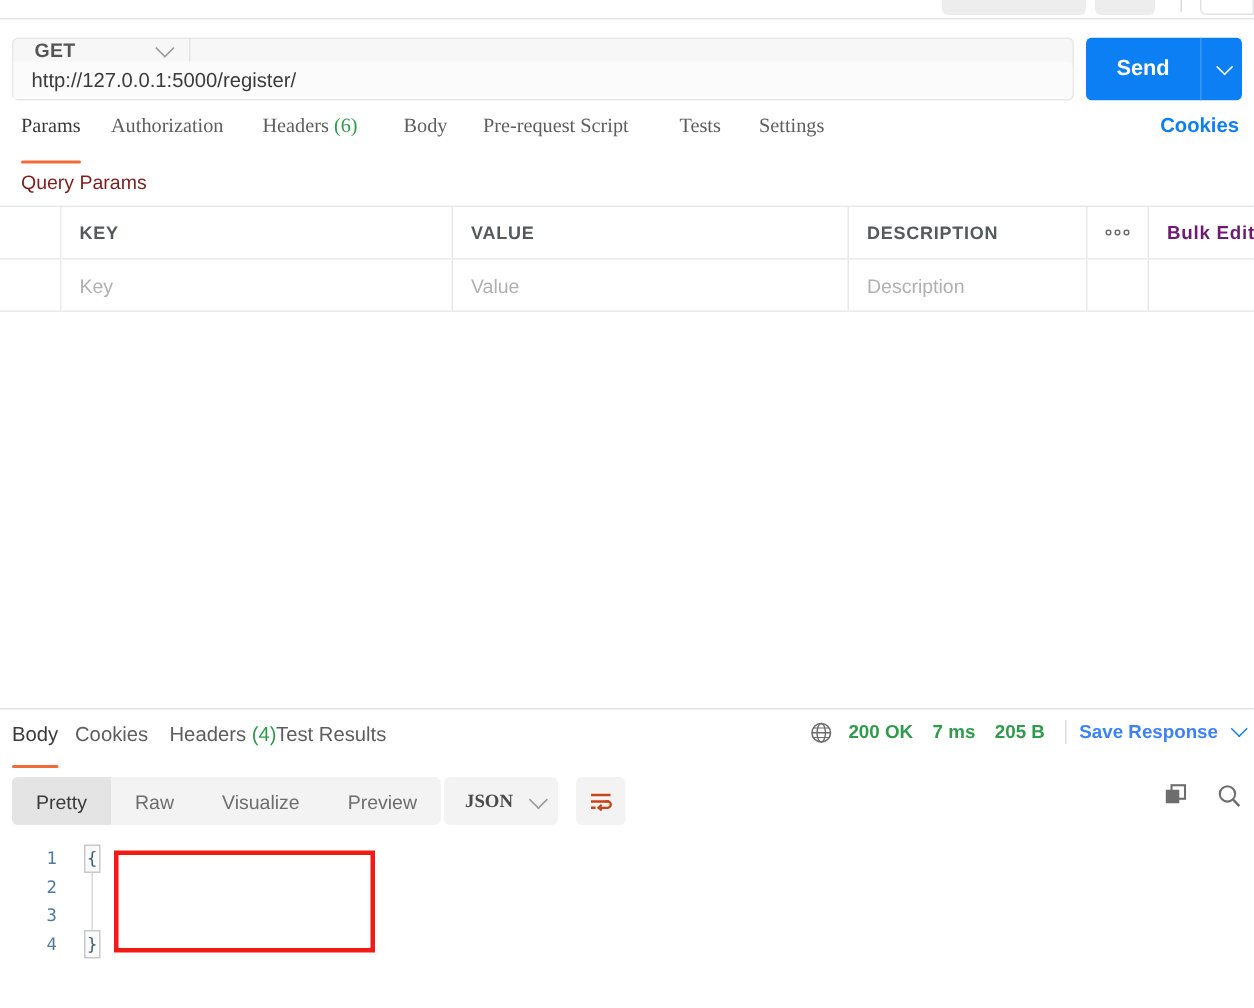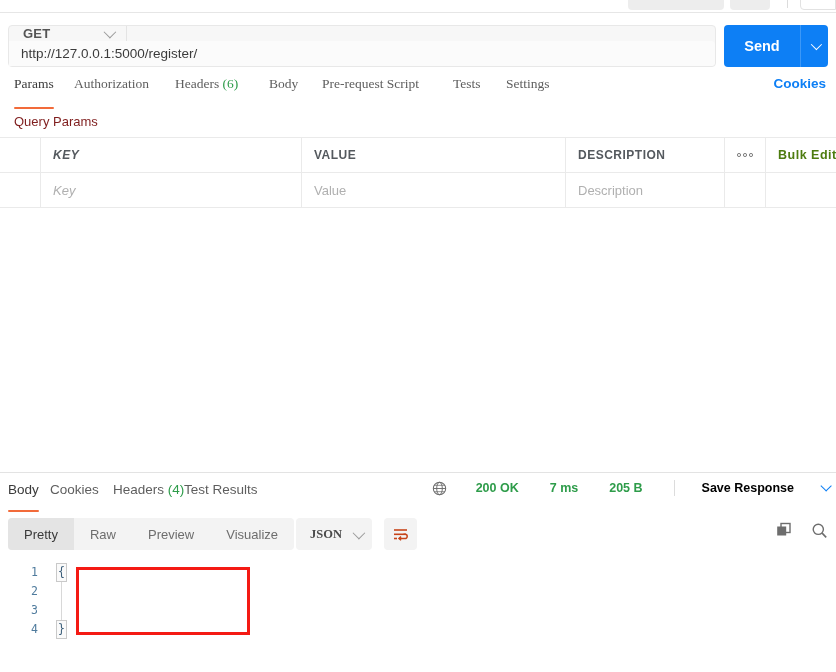--- a/index.html
+++ b/index.html
@@ -110,33 +110,33 @@
     position: absolute; left: 0; top: 137px; width: 836px;
     border-top: 1px solid #eaeaea;
   }
   .prow { display: flex; width: 836px; height: 35px; border-bottom: 1px solid #eaeaea; }
   .pcell {
     display: flex; align-items: center; padding: 0 12px;
     border-right: 1px solid #eaeaea; font-size: 12.5px;
     overflow: hidden; white-space: nowrap;
   }
   .pc-chk  { width: 41px; padding: 0; }
-  .pc-key  { width: 261px; font-style: italic; }
+  .pc-key  { width: 261px; }
   .pc-val  { width: 264px; }
   .pc-desc { flex: 1; }
   .pc-dots { width: 41px; justify-content: center; }
   .pc-bulk { width: 70px; border-right: none; justify-content: flex-start; }
   .hdr .pcell { color: #54595e; font-weight: bold; font-size: 12px; letter-spacing: .5px; }
   .body .pcell { color: #b0b0b0; font-weight: normal; font-size: 13px; }
   .dots { display: flex; gap: 2.5px; align-items: center; }
   .dot {
     width: 3.6px; height: 3.6px; border-radius: 50%;
     border: 1px solid #6b6b6b; background: transparent;
   }
-  .bulk-txt { color: #4d7c0f; font-weight: bold; font-size: 12.5px; cursor: pointer; }
+  .bulk-txt { color: #701a75; font-weight: bold; font-size: 12.5px; cursor: pointer; }
 
   
   .blank-area {
     position: absolute; left: 0; top: 208px; width: 836px; height: 264px;
     background: #ffffff;
   }
 
   
   .resp-div {
     position: absolute; left: 0; top: 472px; width: 836px; height: 1px;
@@ -151,26 +151,26 @@
     position: absolute; top: 0; height: 24px; font-size: 13.5px;
     color: #5e5e5e; cursor: pointer; white-space: nowrap;
   }
   .rtab.active { color: #3a3a3a; }
   .rtab .ul {
     position: absolute; left: 0; right: 0; bottom: -6px; height: 2.5px;
     background: #f26b3a; border-radius: 2px;
   }
   .resp-meta {
     position: absolute; right: 8px; top: -2px;
-    display: flex; align-items: center; gap: 18px; font-size: 12.5px;
+    display: flex; align-items: center; gap: 0px; font-size: 12.5px;
   }
   .globe { width: 15px; height: 15px; margin-right: 11px; }
   .meta-val { color: #2e9c4a; font-weight: bold; margin-right: 13px; white-space: nowrap; }
   .meta-sep { width: 1px; height: 16px; background: #dcdcdc; margin: 0 9px 0 0; }
-  .save-resp { color: #000000; font-weight: bold; cursor: pointer; }
+  .save-resp { color: #3b82f6; font-weight: bold; cursor: pointer; }
   .chev-b {
     display: inline-block; width: 8px; height: 8px; margin-left: 8px;
     border-right: 1.6px solid #0d7ff5; border-bottom: 1.6px solid #0d7ff5;
     transform: rotate(45deg) translateY(-3px);
   }
 
   
   .fmt-bar {
     position: absolute; left: 8px; top: 518px; width: 820px; height: 32px;
   }
@@ -355,22 +355,22 @@
       <span class="meta-sep"></span>
       <span class="save-resp">Save Response</span>
       <span class="chev-b"></span>
     </div>
   </div>
 
   <div class="fmt-bar">
     <div class="seg">
       <div class="seg-item active">Pretty</div>
       <div class="seg-item">Raw</div>
+      <div class="seg-item">Visualize</div>
       <div class="seg-item">Preview</div>
-      <div class="seg-item">Visualize</div>
     </div>
 
     <div class="jsonsel">
       <span class="jsonsel-label">JSON</span>
       <span class="chev"></span>
     </div>
 
     <div class="wrapbtn">
       <svg width="17" height="15" viewBox="0 0 17 15">
         <line x1="2" y1="3" x2="15" y2="3" stroke="#c7441a" stroke-width="1.6"></line>

